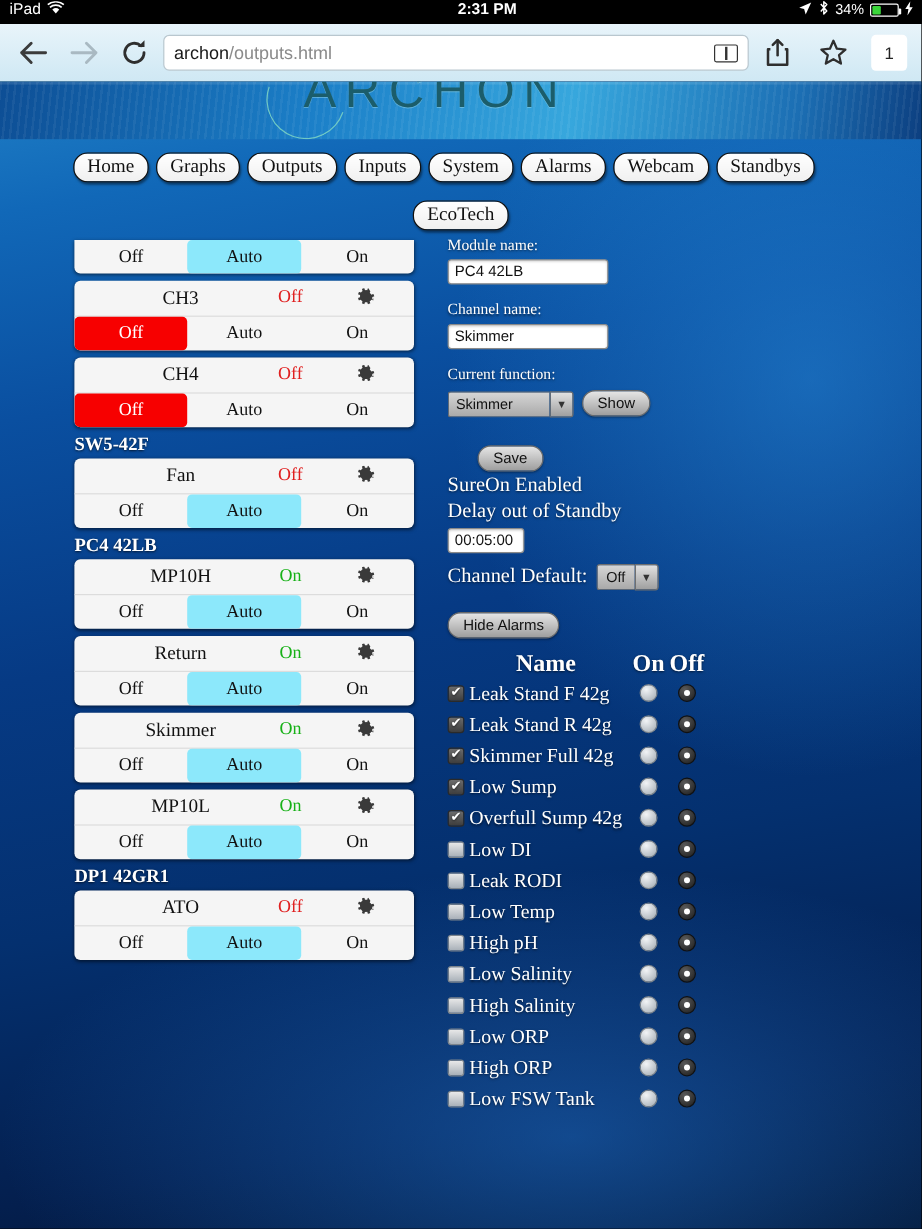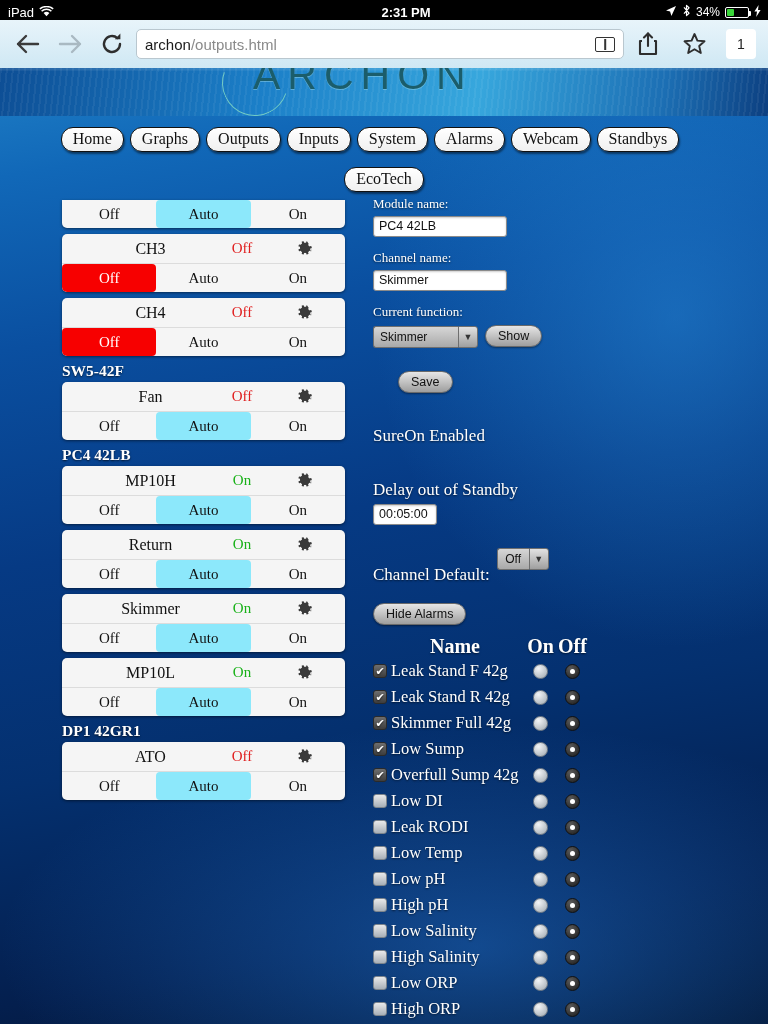--- a/index.html
+++ b/index.html
@@ -9,21 +9,21 @@
     background:#000;
     overflow:hidden;
     position:relative;
   }
 
   
   #status-bar {
     position:absolute; top:0; left:0; width:768px; height:20px;
     background:#000; color:#fff;
     font-family:"Liberation Sans", sans-serif; font-size:13px;
-    display:flex; align-items:flex-end;
+    display:flex; align-items:flex-start;
   }
   #status-bar .sb-left { display:flex; align-items:center; gap:5px; padding-left:8px; }
   #status-bar .sb-center { position:absolute; left:0; right:0; text-align:center; font-weight:bold; font-size:13px;padding-left:44px; }
   #status-bar .sb-right { position:absolute; right:7px; display:flex; align-items:center; gap:5px; }
   .sb-ipad { font-size:13px; }
   .wifi-ic { display:inline-block; }
   .batt {
     width:24px; height:11px; border:1px solid #fff; border-radius:2px;
     position:relative; display:inline-block;
   }
@@ -177,21 +177,21 @@
   }
   .selbox.small { min-width:32px; text-align:center; }
   .graybtn {
     display:inline-block;
     background:linear-gradient(#e6e6e6,#9e9e9e);
     border:1px solid #6a6a6a; border-radius:11px;
     font-family:"Liberation Sans", sans-serif; font-size:12.5px; color:#111;
     padding:3px 12px;
     box-shadow:0 1px 2px rgba(0,0,0,.4);
   }
-  .line-txt { font-size:17px; color:#fff; line-height:1.28; text-shadow:0 1px 2px rgba(0,0,0,.6);margin-top:32px; }
+  .line-txt { font-size:17px; color:#fff; line-height:1.28; text-shadow:0 1px 2px rgba(0,0,0,.6); }
   .row-inline { display:flex; align-items:center; gap:7px; }
 
   
   #alarm-head {
     display:flex; align-items:center; margin-top:10px;
     font-weight:bold; font-size:20px; text-shadow:0 1px 2px rgba(0,0,0,.6);
   }
   #alarm-head .h-name { width:150px; text-align:center; padding-left:14px; }
   #alarm-head .h-on { width:35px; text-align:center; }
   #alarm-head .h-off { width:28px; text-align:center; }
@@ -589,34 +589,20 @@
           </span>
           <span class="rad offcol">
             <span class="radio sel">
               <span class="dot"></span>
             </span>
           </span>
         </div>
         <div class="alarm-row">
           <span class="a-label">
             <span class="chk unchecked"></span>
-            <span>Low pH</span>
-          </span>
-          <span class="rad">
-            <span class="radio unsel"></span>
-          </span>
-          <span class="rad offcol">
-            <span class="radio sel">
-              <span class="dot"></span>
-            </span>
-          </span>
-        </div>
-        <div class="alarm-row">
-          <span class="a-label">
-            <span class="chk unchecked"></span>
             <span>High pH</span>
           </span>
           <span class="rad">
             <span class="radio unsel"></span>
           </span>
           <span class="rad offcol">
             <span class="radio sel">
               <span class="dot"></span>
             </span>
           </span>

